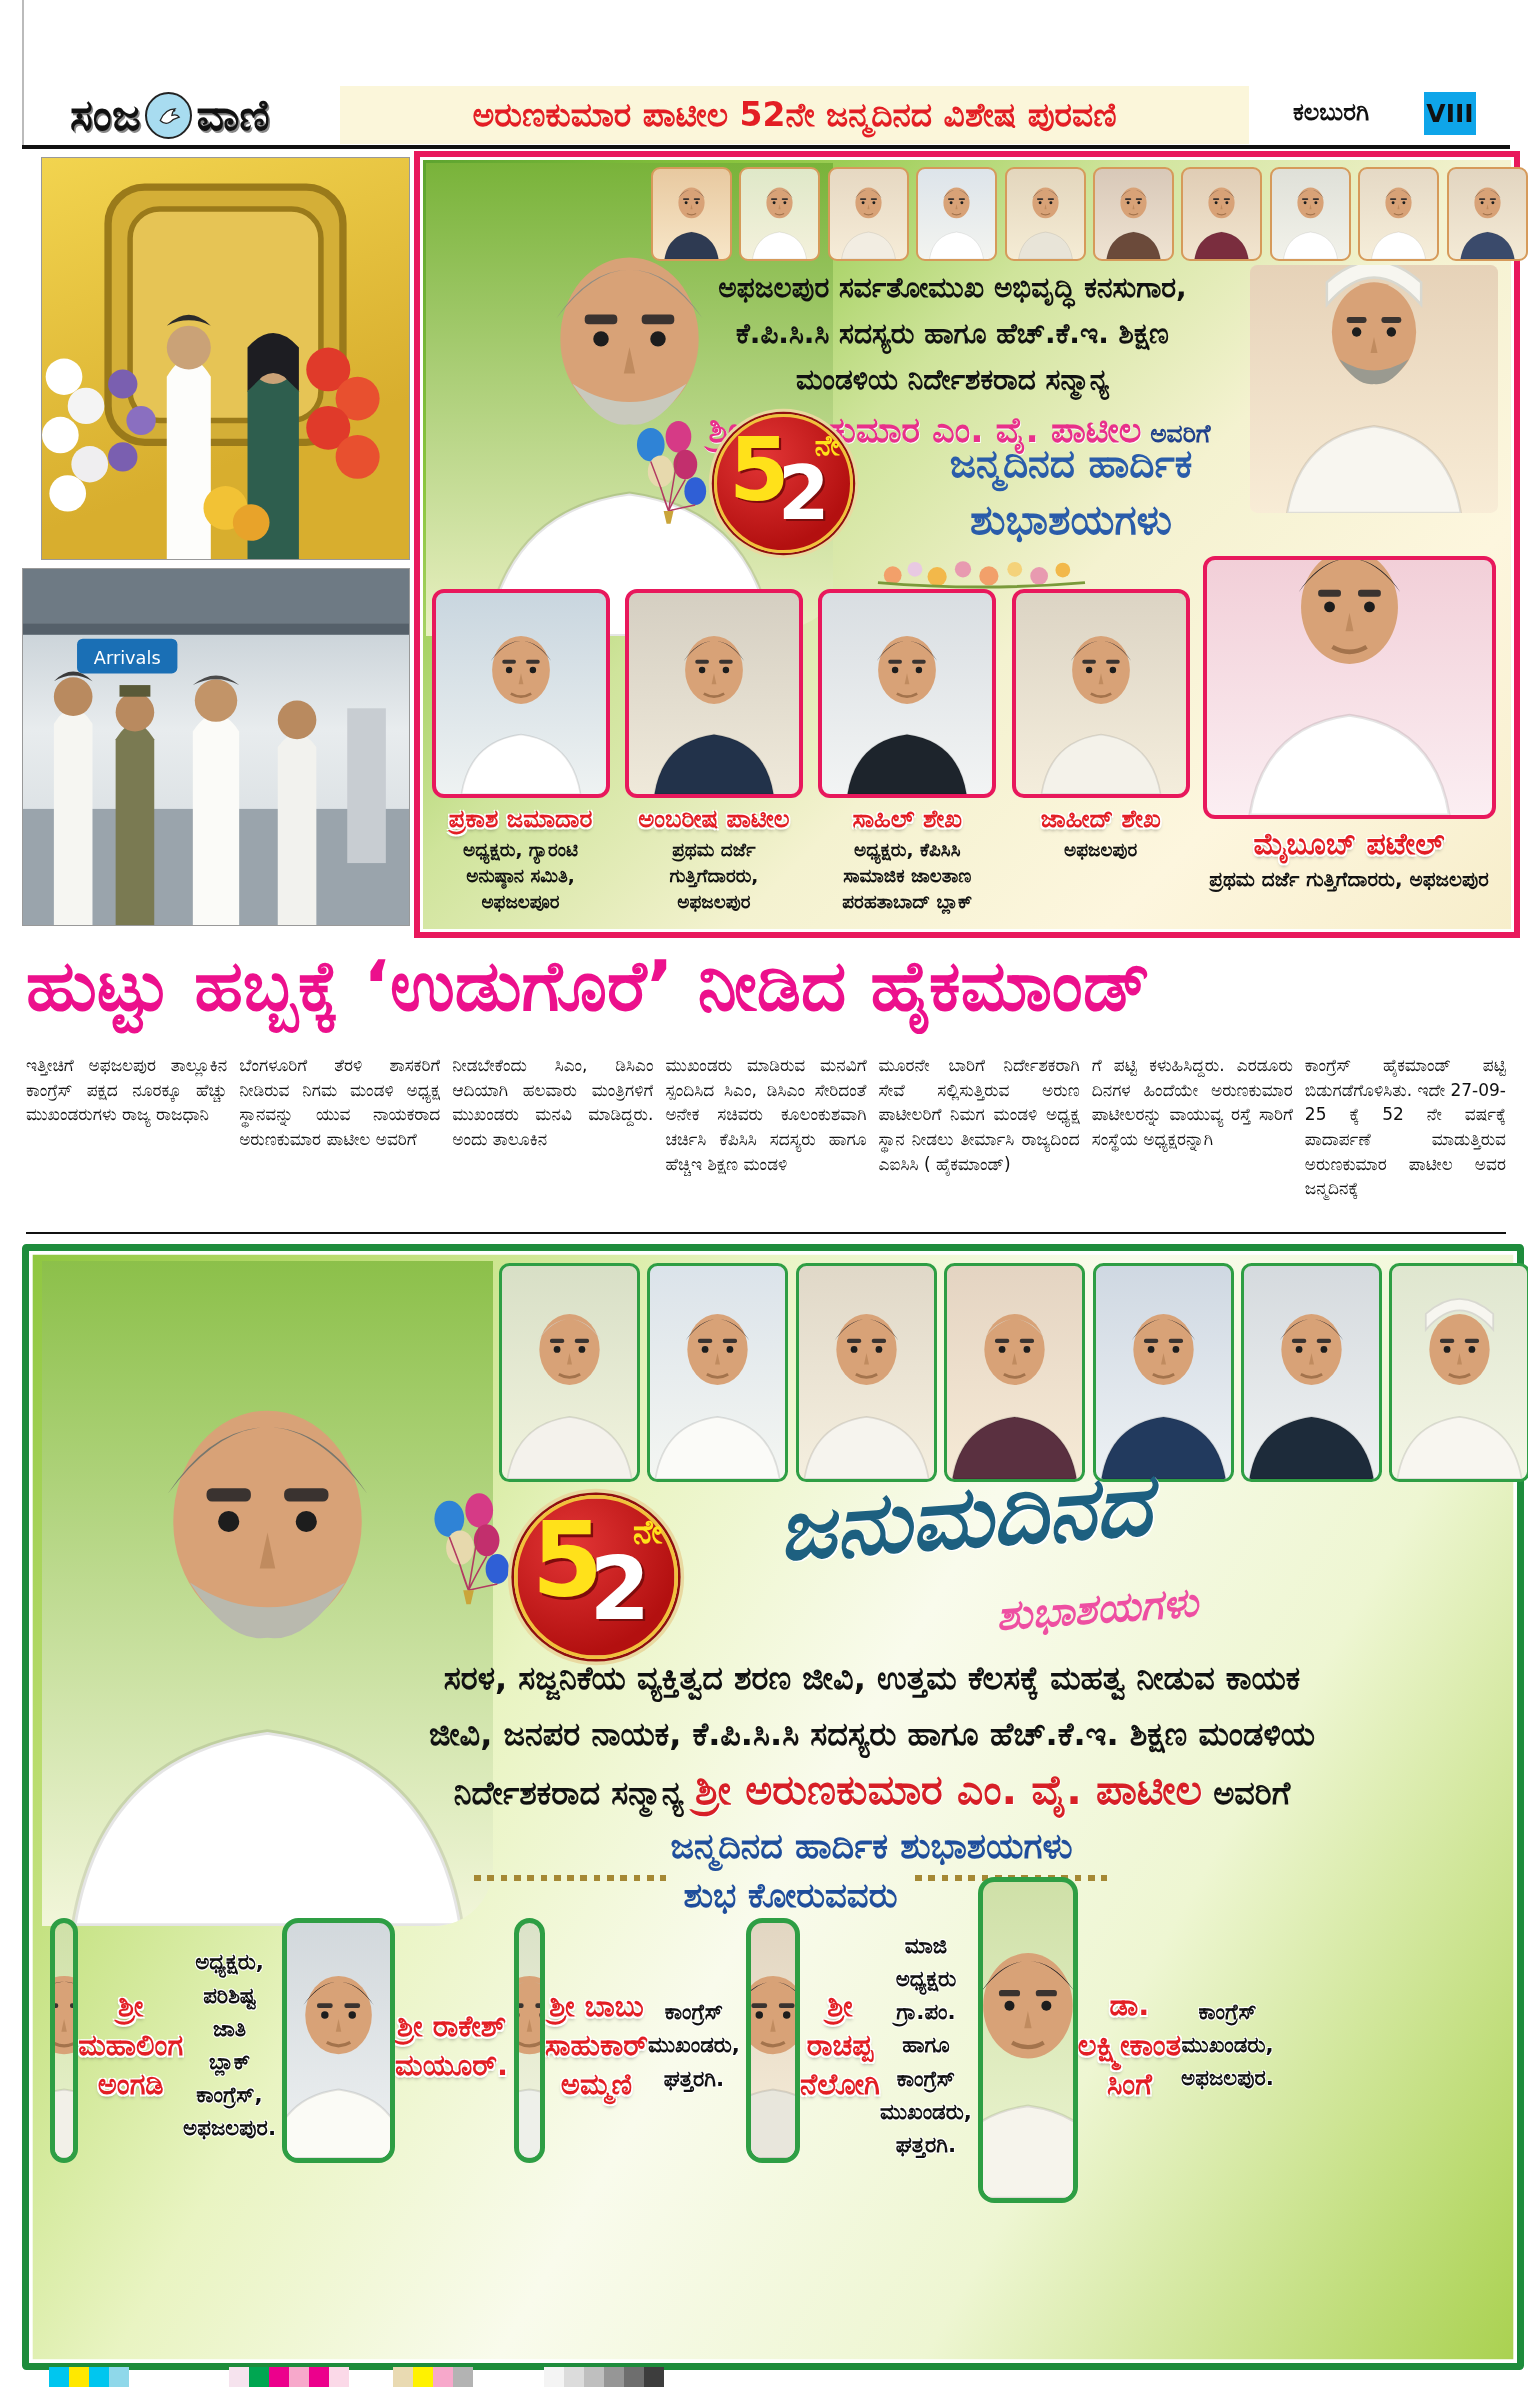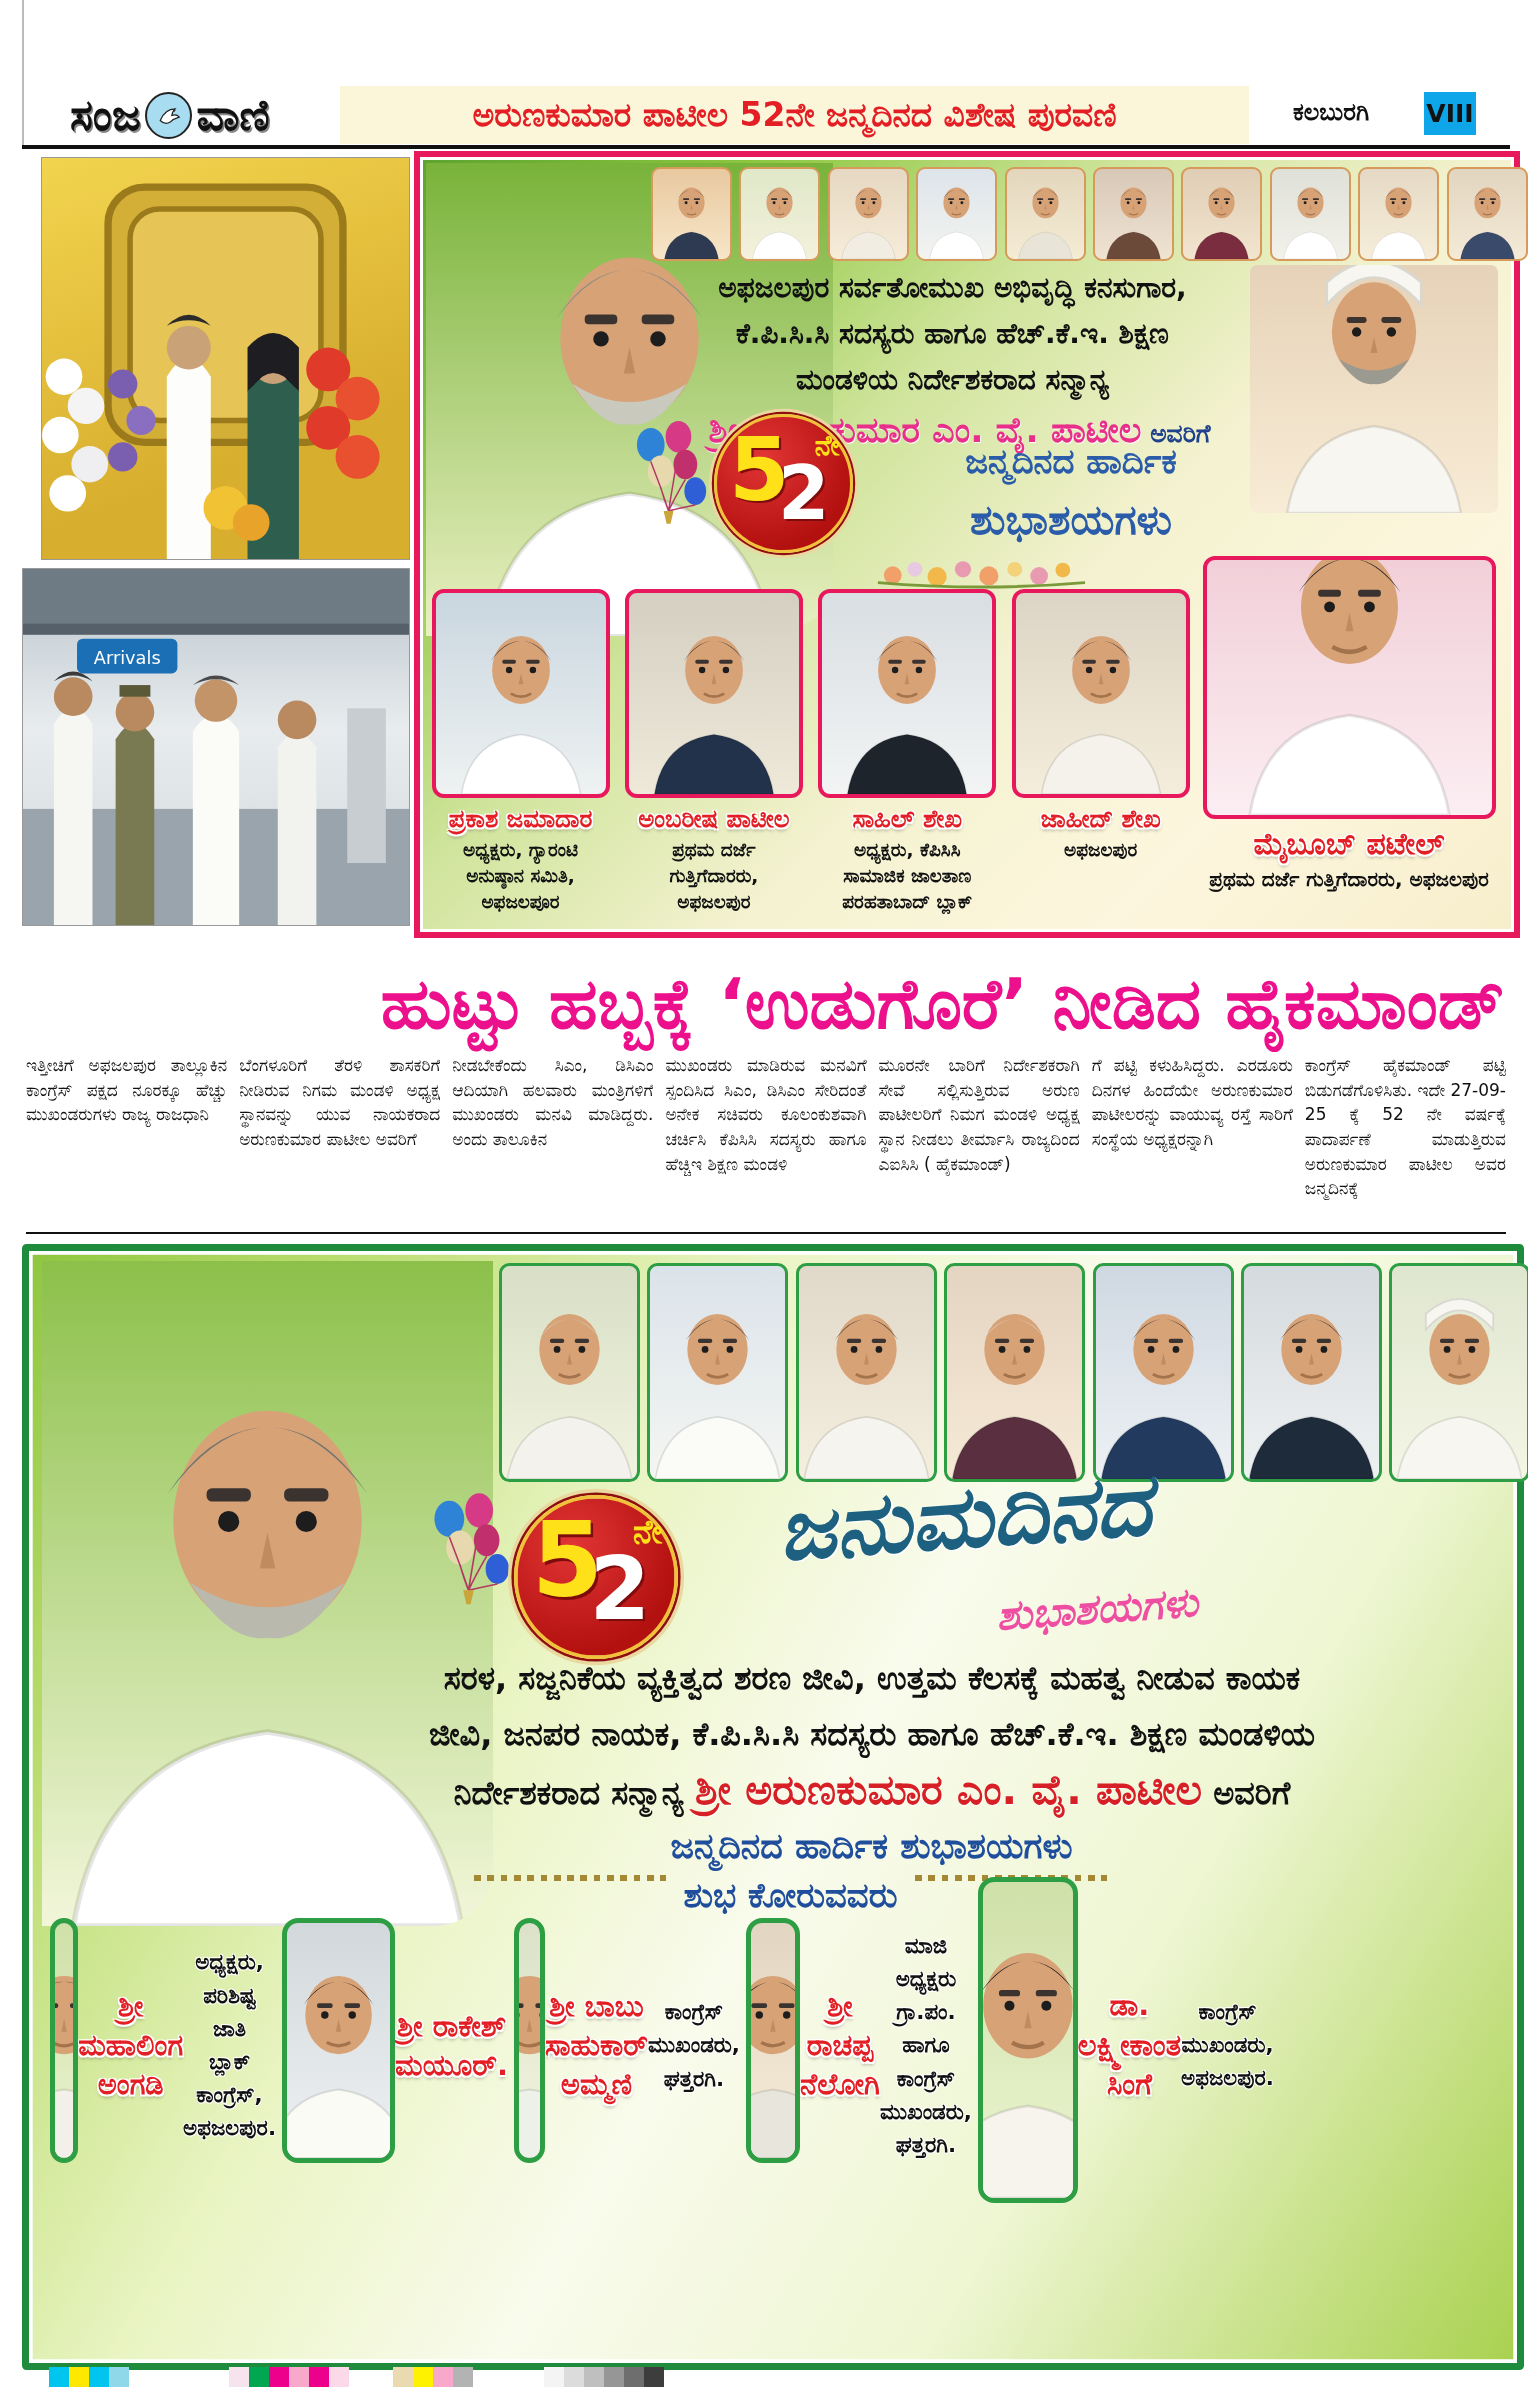--- a/index.html
+++ b/index.html
@@ -42,40 +42,40 @@
   .honoree-suffix{font-size:25px;font-weight:800;color:#20418c;}
 
   .balloons{position:absolute;width:89px;height:126px;}
   .badge52{position:absolute;width:133px;height:133px;border-radius:50%;
            background:radial-gradient(circle at 35% 30%,#e23535,#b31010 72%);
            border:3.7px solid #f1c13c;box-shadow:0 0 0 2.2px #8f0f0f,0 0 0 5.2px #e9d9a0;}
   .b5{position:absolute;left:12px;top:1.5px;font-size:87px;font-weight:800;color:#ffe11a;text-shadow:2.2px 2.2px 0 #7e0c0c;}
   .bne{position:absolute;right:10.4px;top:12px;font-size:28px;font-weight:800;color:#ffe11a;}
   .b2{position:absolute;left:61px;top:33px;font-size:74px;font-weight:800;color:#ffffff;text-shadow:2.2px 2.2px 0 #7e0c0c;}
 
-  .greet1{position:absolute;left:444px;top:284px;width:414px;text-align:center;font-size:34px;font-weight:800;color:#2a5caa;white-space:nowrap;}
+  .greet1{position:absolute;left:444px;top:284px;width:414px;text-align:center;font-size:39px;font-weight:800;color:#2a5caa;white-space:nowrap;}
   .greet2{position:absolute;left:444px;top:339px;width:414px;text-align:center;font-size:41px;font-weight:800;color:#2a5caa;white-space:nowrap;}
   .flower-strip{position:absolute;left:384px;top:399px;width:355px;height:34px;}
 
   .people-row{position:absolute;left:9px;top:432px;display:flex;gap:10.4px;}
   .person-card{width:183px;display:flex;flex-direction:column;align-items:center;}
   .person-photo{position:relative;width:170px;height:201px;border:4.4px solid #e8185c;border-radius:12px;overflow:hidden;background:#eee;}
   .person-photo svg{position:absolute;inset:0;width:100%;height:100%;}
   .person-name{margin-top:6px;font-size:24.4px;font-weight:800;color:#e31e24;white-space:nowrap;
                text-shadow:-1.5px -1.5px 0 #fff,1.5px -1.5px 0 #fff,-1.5px 1.5px 0 #fff,1.5px 1.5px 0 #fff,0 3px 3.7px rgba(0,0,0,.35);}
   .person-roles{margin-top:4.4px;font-size:18.5px;font-weight:700;color:#111;text-align:center;line-height:1.4;}
   .featured-card{position:absolute;left:782px;top:399px;width:294px;display:flex;flex-direction:column;align-items:center;}
   .featured-photo{position:relative;width:285px;height:255px;border:4.4px solid #e8185c;border-radius:12px;overflow:hidden;background:#eee;}
   .featured-photo svg{position:absolute;inset:0;width:100%;height:100%;}
   .featured-name{margin-top:7.4px;font-size:30px;font-weight:800;color:#e31e24;white-space:nowrap;
                  text-shadow:-1.5px -1.5px 0 #fff,1.5px -1.5px 0 #fff,-1.5px 1.5px 0 #fff,1.5px 1.5px 0 #fff,0 3px 3.7px rgba(0,0,0,.35);}
   .featured-role{margin-top:4.4px;font-size:20px;font-weight:700;color:#111;white-space:nowrap;}
 
   
-  .headline{position:absolute;left:26px;top:945px;width:1479px;text-align:right;font-size:70px;font-weight:800;color:#ec108c;white-space:nowrap;margin-top:18px;}
+  .headline{position:absolute;left:26px;top:945px;width:1479px;text-align:left;font-size:70px;font-weight:800;color:#ec108c;white-space:nowrap;}
   .article{position:absolute;left:26px;top:1053px;width:1480px;height:176px;display:flex;gap:12px;overflow:hidden;}
   .acol{flex:1 1 0;font-size:17px;line-height:1.45;color:#111;text-align:justify;overflow:hidden;}
   .article-rule{position:absolute;left:26px;top:1232px;width:1480px;height:2.2px;background:#111;}
 
   
   .bottom-ad{position:absolute;left:22px;top:1244px;width:1488px;height:1112px;border:7.4px solid #1e8c3c;border-radius:4.4px;
              background:linear-gradient(120deg,#8ec63f 0%,#b9dc6d 14%,#e9f4c2 34%,#f9fbec 52%,#eef6d2 72%,#a9d14f 100%);
              box-shadow:inset 0 0 0 3.7px #fff;}
   .big-portrait2{left:13.3px;top:10.4px;width:451px;height:665px;border-radius:0 0 59px 0;}
   .guest-row{position:absolute;left:470px;top:12px;display:flex;gap:7.4px;}

